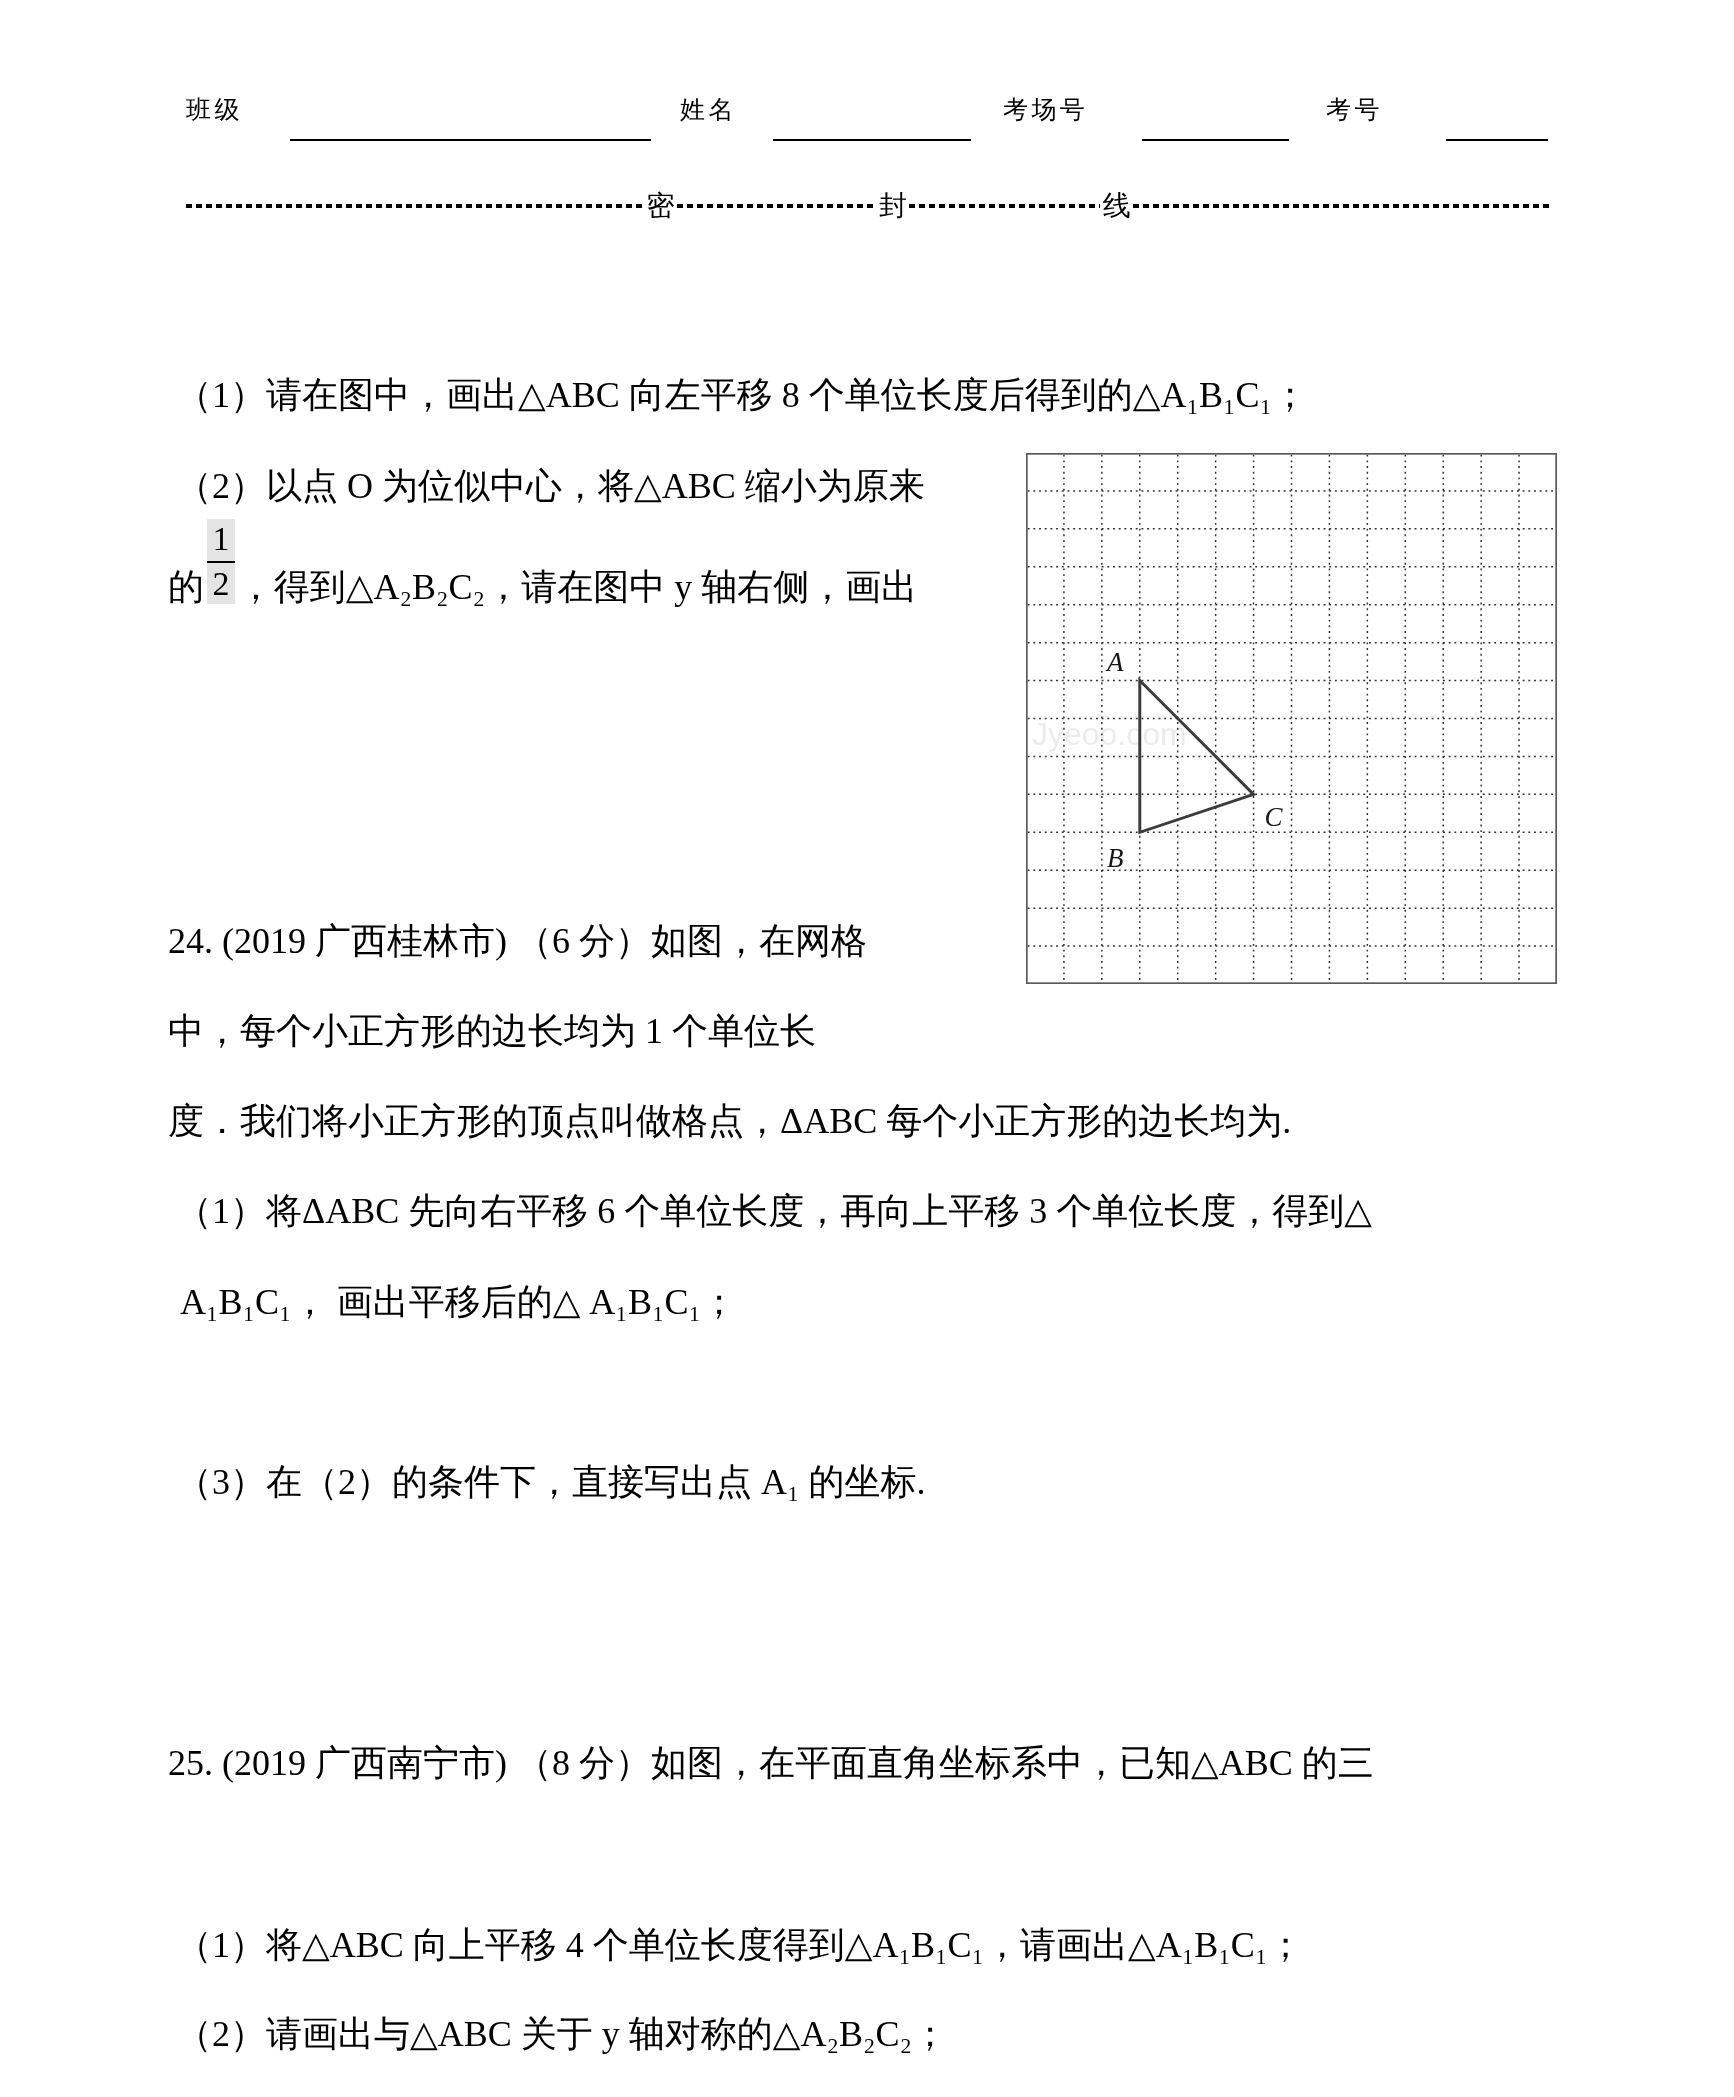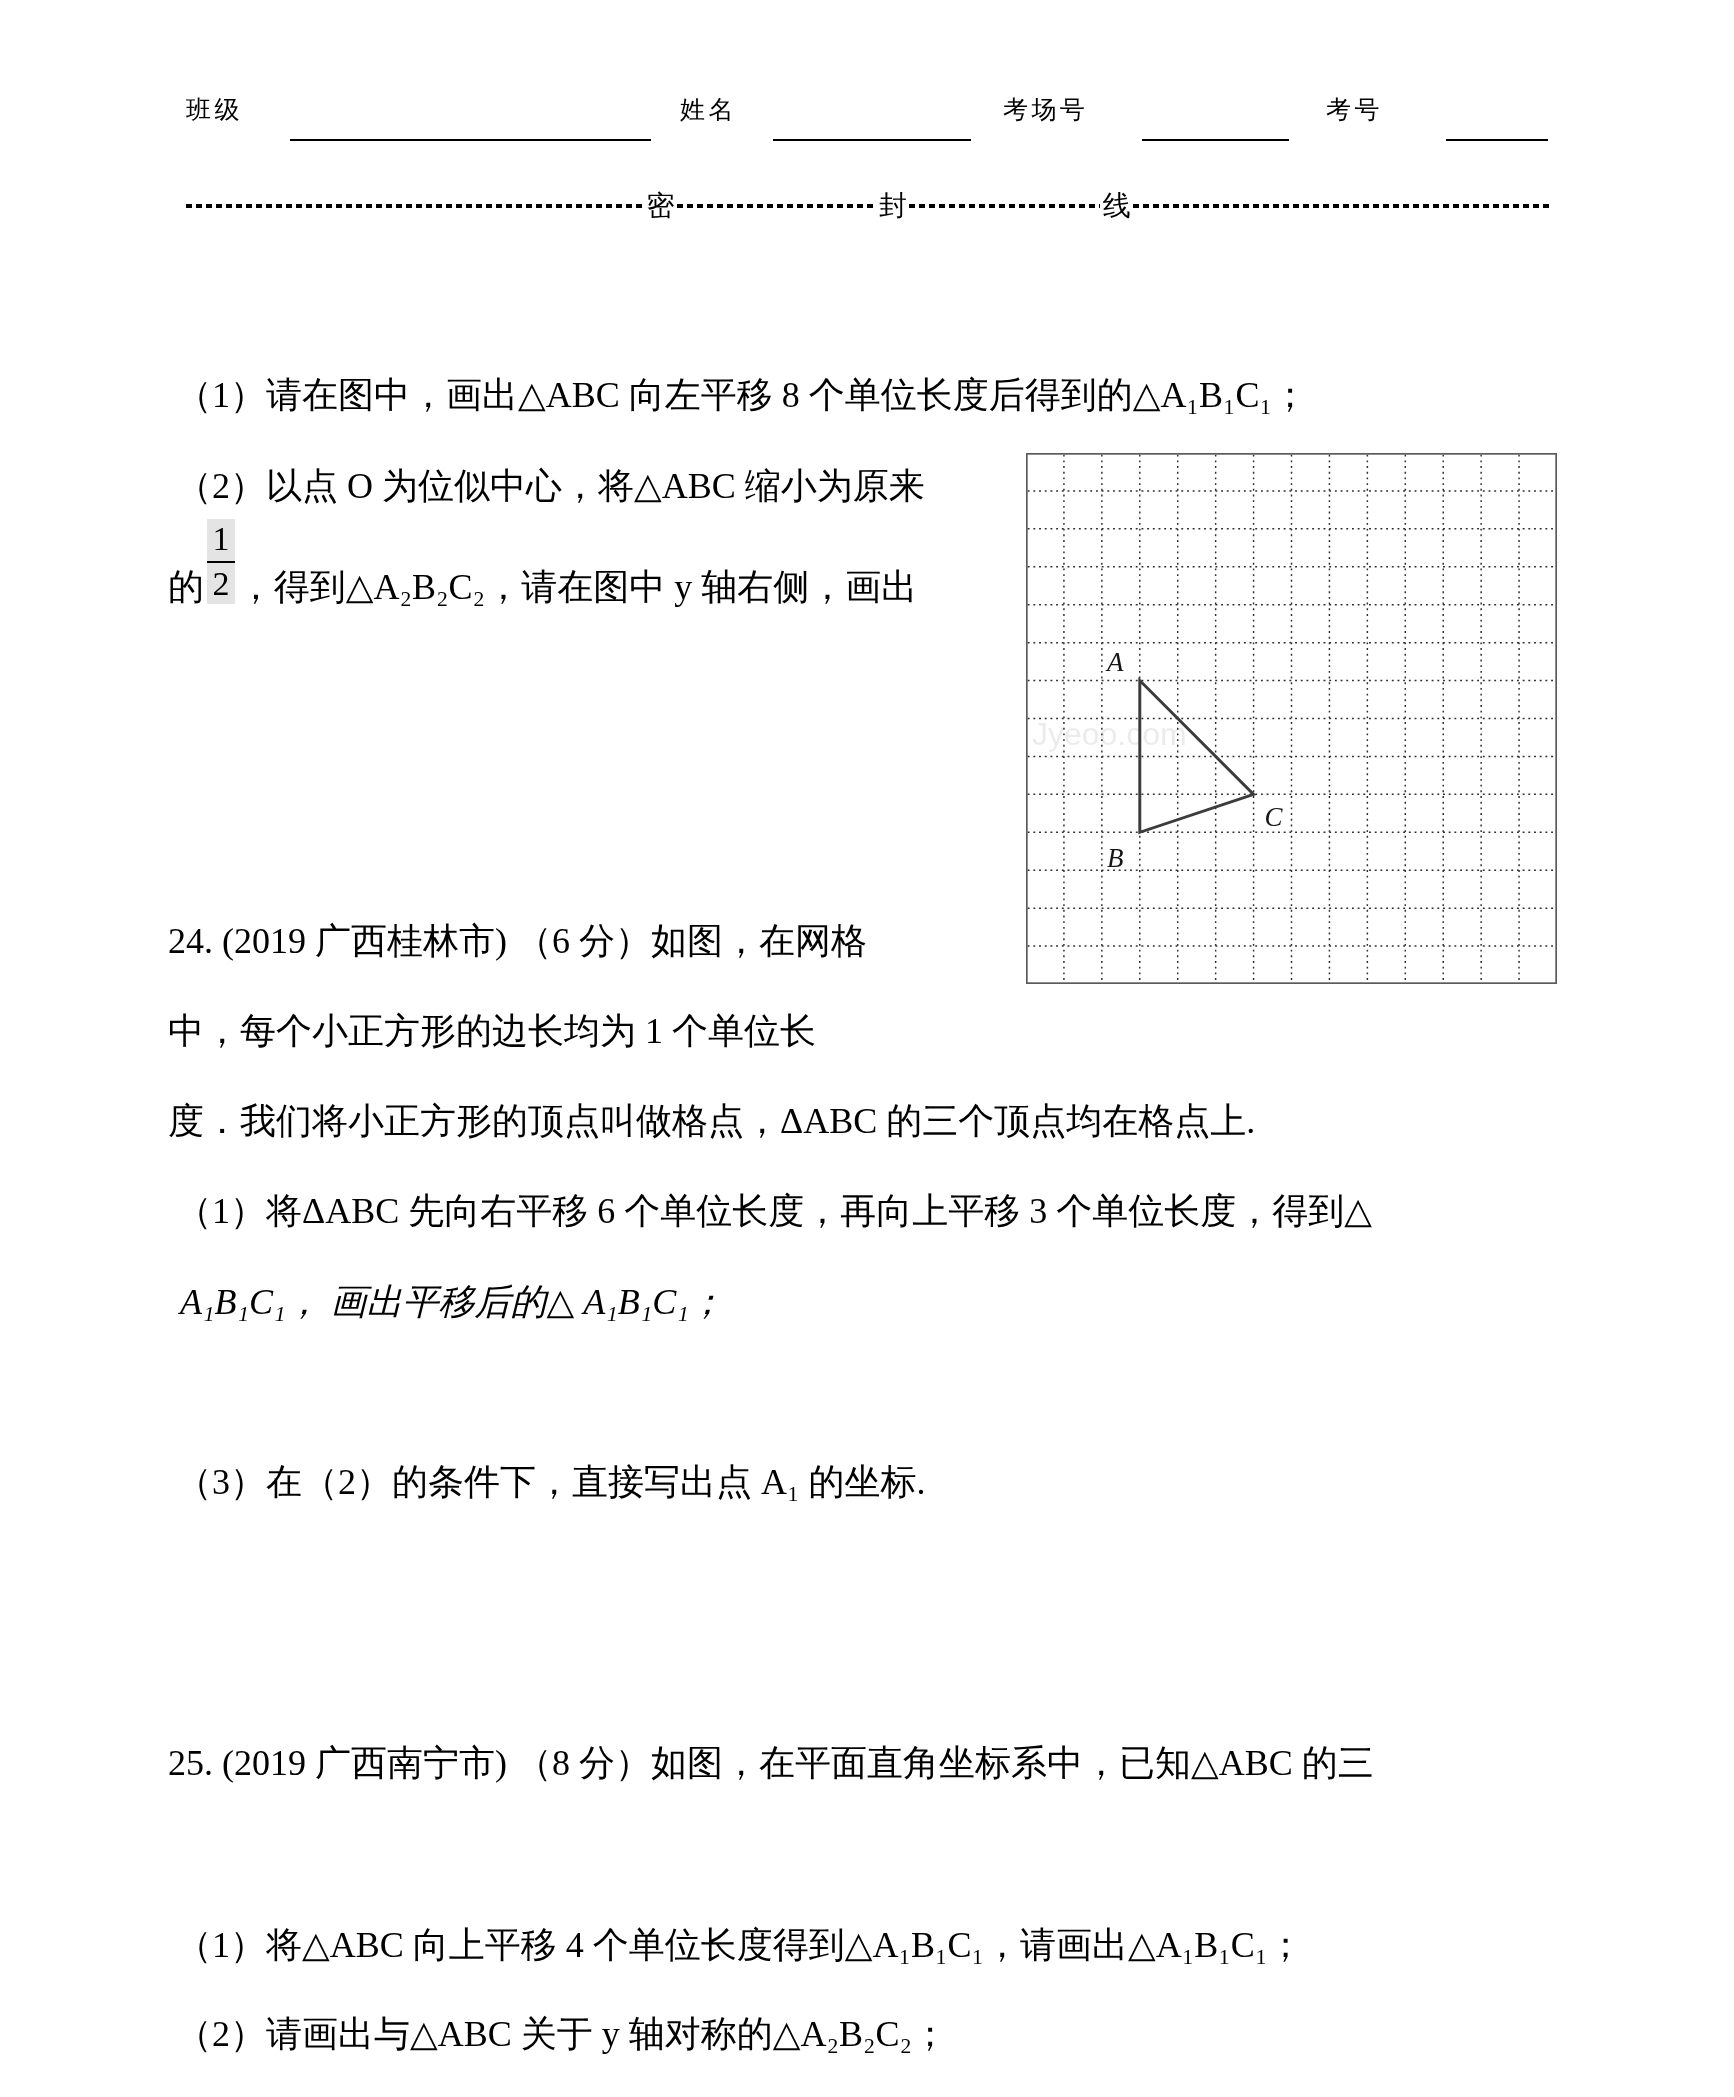--- a/index.html
+++ b/index.html
@@ -117,23 +117,23 @@
         <text class="gwm" x="14" y="692">Jyeoo.com</text>
         <polygon class="tri" points="270,540 270,900 540,810"></polygon>
         <text class="vl" x="192" y="518">A</text>
         <text class="vl" x="192" y="982">B</text>
         <text class="vl" x="566" y="884">C</text>
       </svg>
     </div>
 
   <div class="line" style="left:168px;top:921px">24. (2019 广西桂林市)  （6 分）如图，在网格</div>
   <div class="line" style="left:168px;top:1011px">中，每个小正方形的边长均为 1 个单位长</div>
-  <div class="line" style="left:168px;top:1101px">度．我们将小正方形的顶点叫做格点，ΔABC 的三个顶点均在格点上.</div>
+  <div class="line" style="left:168px;top:1101px">度．我们将小正方形的顶点叫做格点，ΔABC 每个小正方形的边长均为.</div>
   <div class="line" style="left:176px;top:1191px">（1）将ΔABC 先向右平移 6 个单位长度，再向上平移 3 个单位长度，得到△</div>
-  <div class="line" style="left:180px;top:1282px;font-style:italic">A₁B₁C₁， 画出平移后的△ A₁B₁C₁；</div>
+  <div class="line" style="left:180px;top:1282px;">A₁B₁C₁， 画出平移后的△ A₁B₁C₁；</div>
   <div class="line" style="left:176px;top:1462px">（3）在（2）的条件下，直接写出点 A₁ 的坐标.</div>
 
   <div class="line" style="left:168px;top:1743px">25. (2019 广西南宁市)  （8 分）如图，在平面直角坐标系中，已知△ABC 的三</div>
   <div class="line" style="left:176px;top:1925px">（1）将△ABC 向上平移 4 个单位长度得到△A₁B₁C₁，请画出△A₁B₁C₁；</div>
   <div class="line" style="left:176px;top:2014px">（2）请画出与△ABC 关于 y 轴对称的△A₂B₂C₂；</div>
 
 </div>
 
 
 </body></html>

